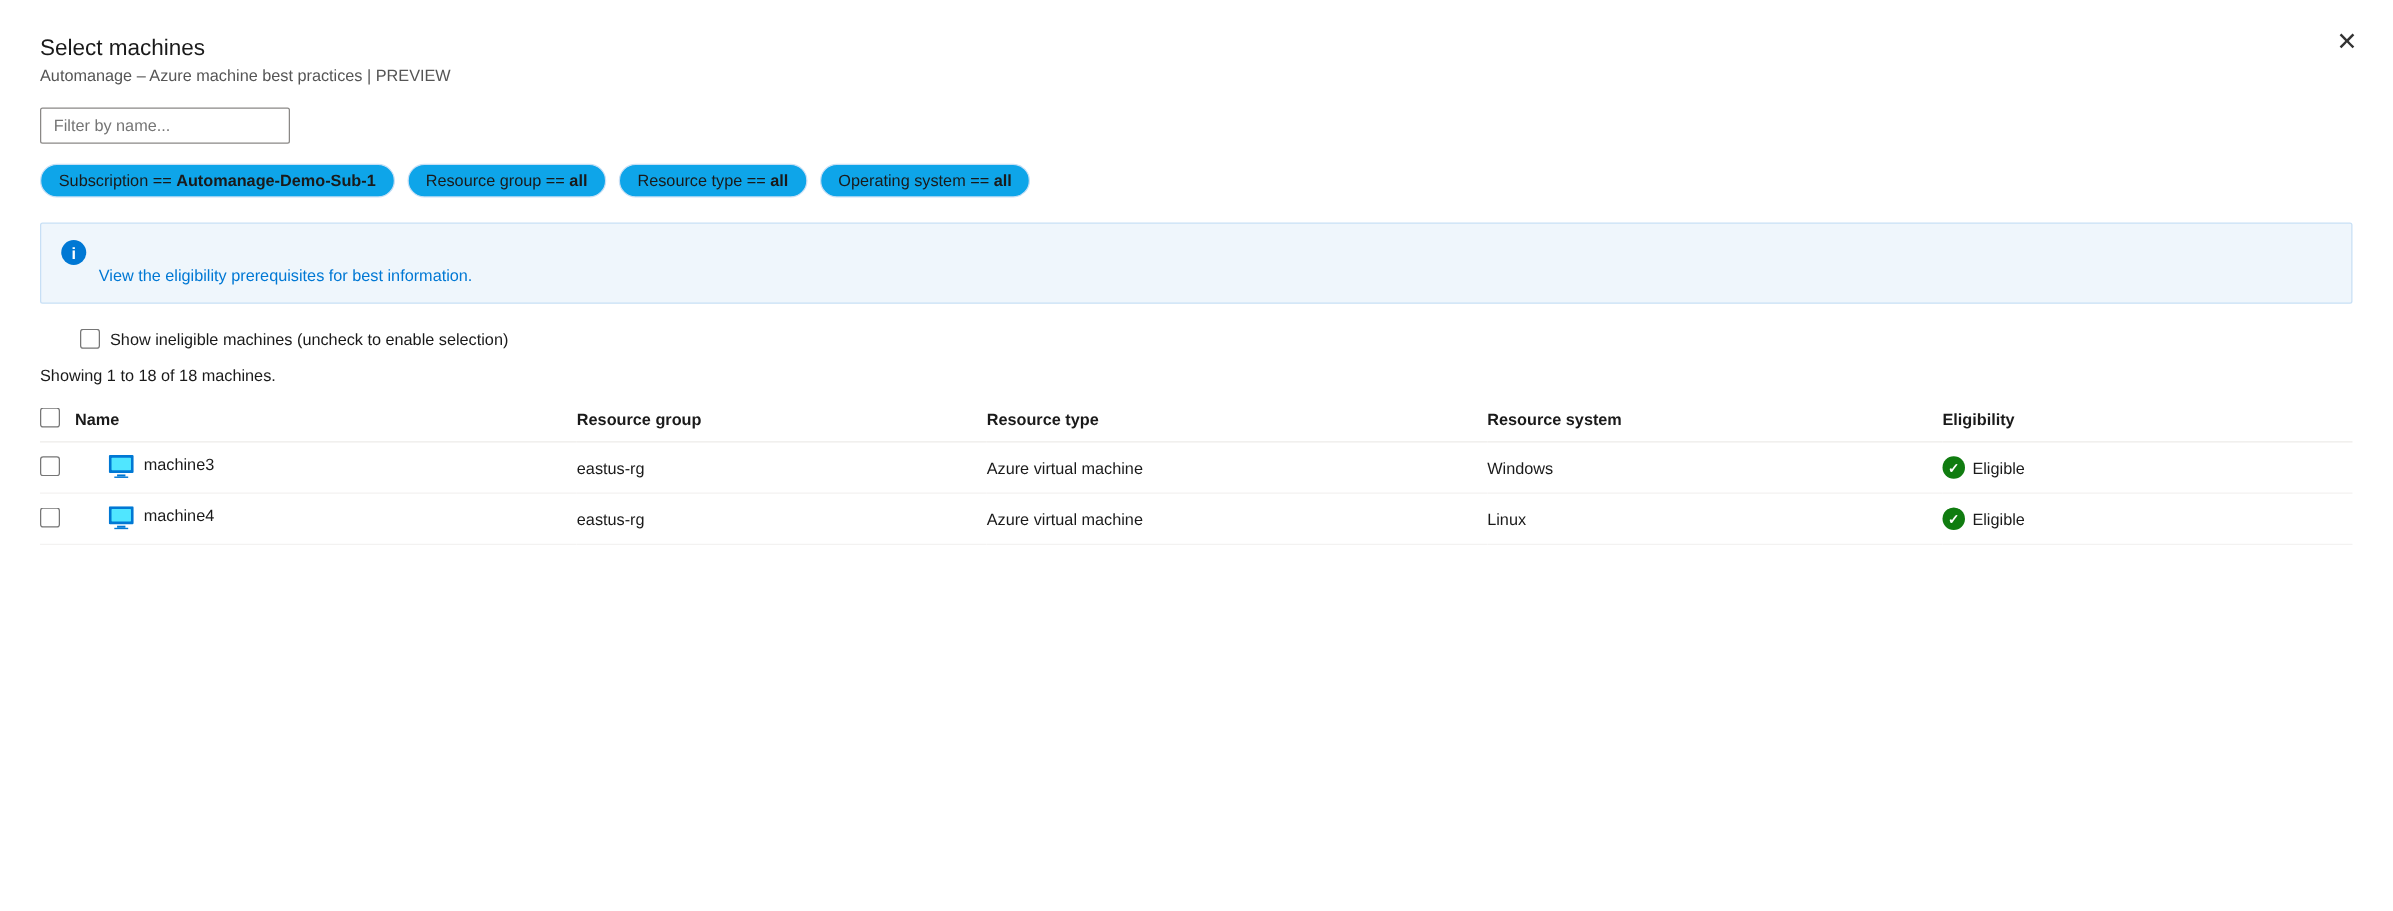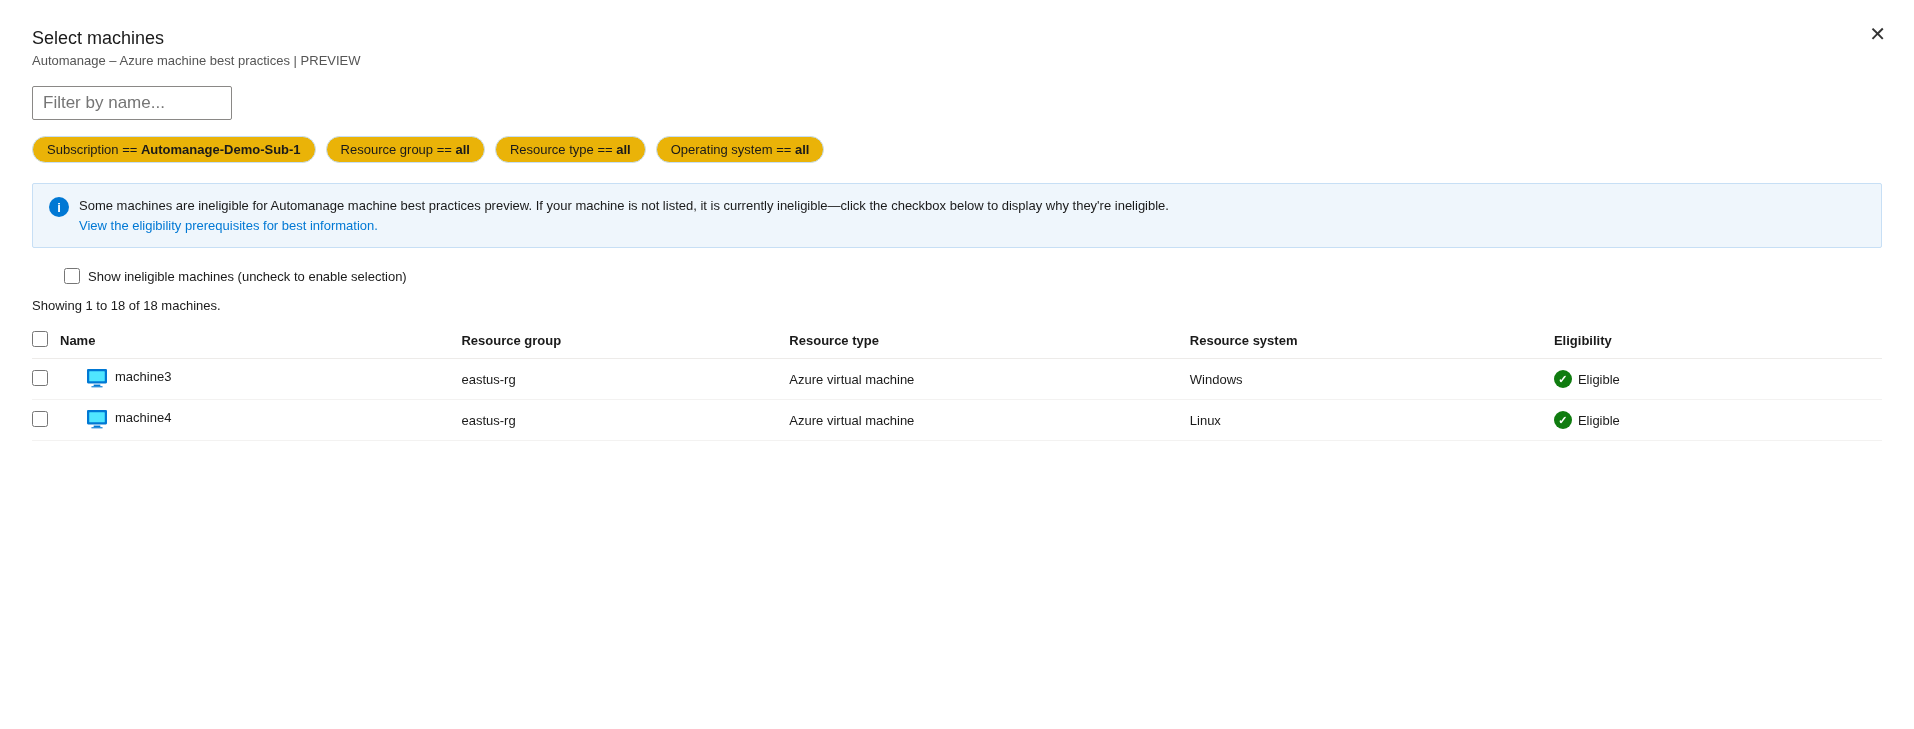--- a/index.html
+++ b/index.html
@@ -35,36 +35,36 @@
       font-size: 20px;
       cursor: pointer;
       color: #333;
       line-height: 1;
     }
 
     .filter-input {
       border: 1px solid #8a8886;
       border-radius: 2px;
       padding: 6px 10px;
-      font-size: 17px;
+      font-size: 13px;
       width: 200px;
       color: #605e5c;
       margin-bottom: 16px;
       outline: none;
     }
 
     .filter-pills {
       display: flex;
       gap: 10px;
       margin-bottom: 20px;
       flex-wrap: wrap;
     }
 
     .filter-pill {
-      background: #eab308;
+      background: #0ea5e9;
       border: 1px solid #c7dff5;
       border-radius: 16px;
       padding: 5px 14px;
       font-size: 13px;
       color: #1a1a1a;
       cursor: pointer;
       white-space: nowrap;
     }
 
     .filter-pill strong {
@@ -250,21 +250,20 @@
     Operating system == <strong>all</strong>
   </div>
 </div>
 
 
 <div class="info-banner">
   <div class="info-icon">
     <span>i</span>
   </div>
   <div class="info-text">
-    <span>Some machines are ineligible for Automanage machine best practices preview. If your machine is not listed, it is currently ineligible—click the checkbox below to display why they're ineligible.</span>
     <br>
     <a class="info-link" href="#">View the eligibility prerequisites for best information.</a>
   </div>
 </div>
 
 
 <div class="checkbox-row">
   <input type="checkbox" class="table-checkbox" id="ineligible-cb" style="">
   <label for="ineligible-cb" class="checkbox-label">Show ineligible machines (uncheck to enable selection)</label>
 </div>

